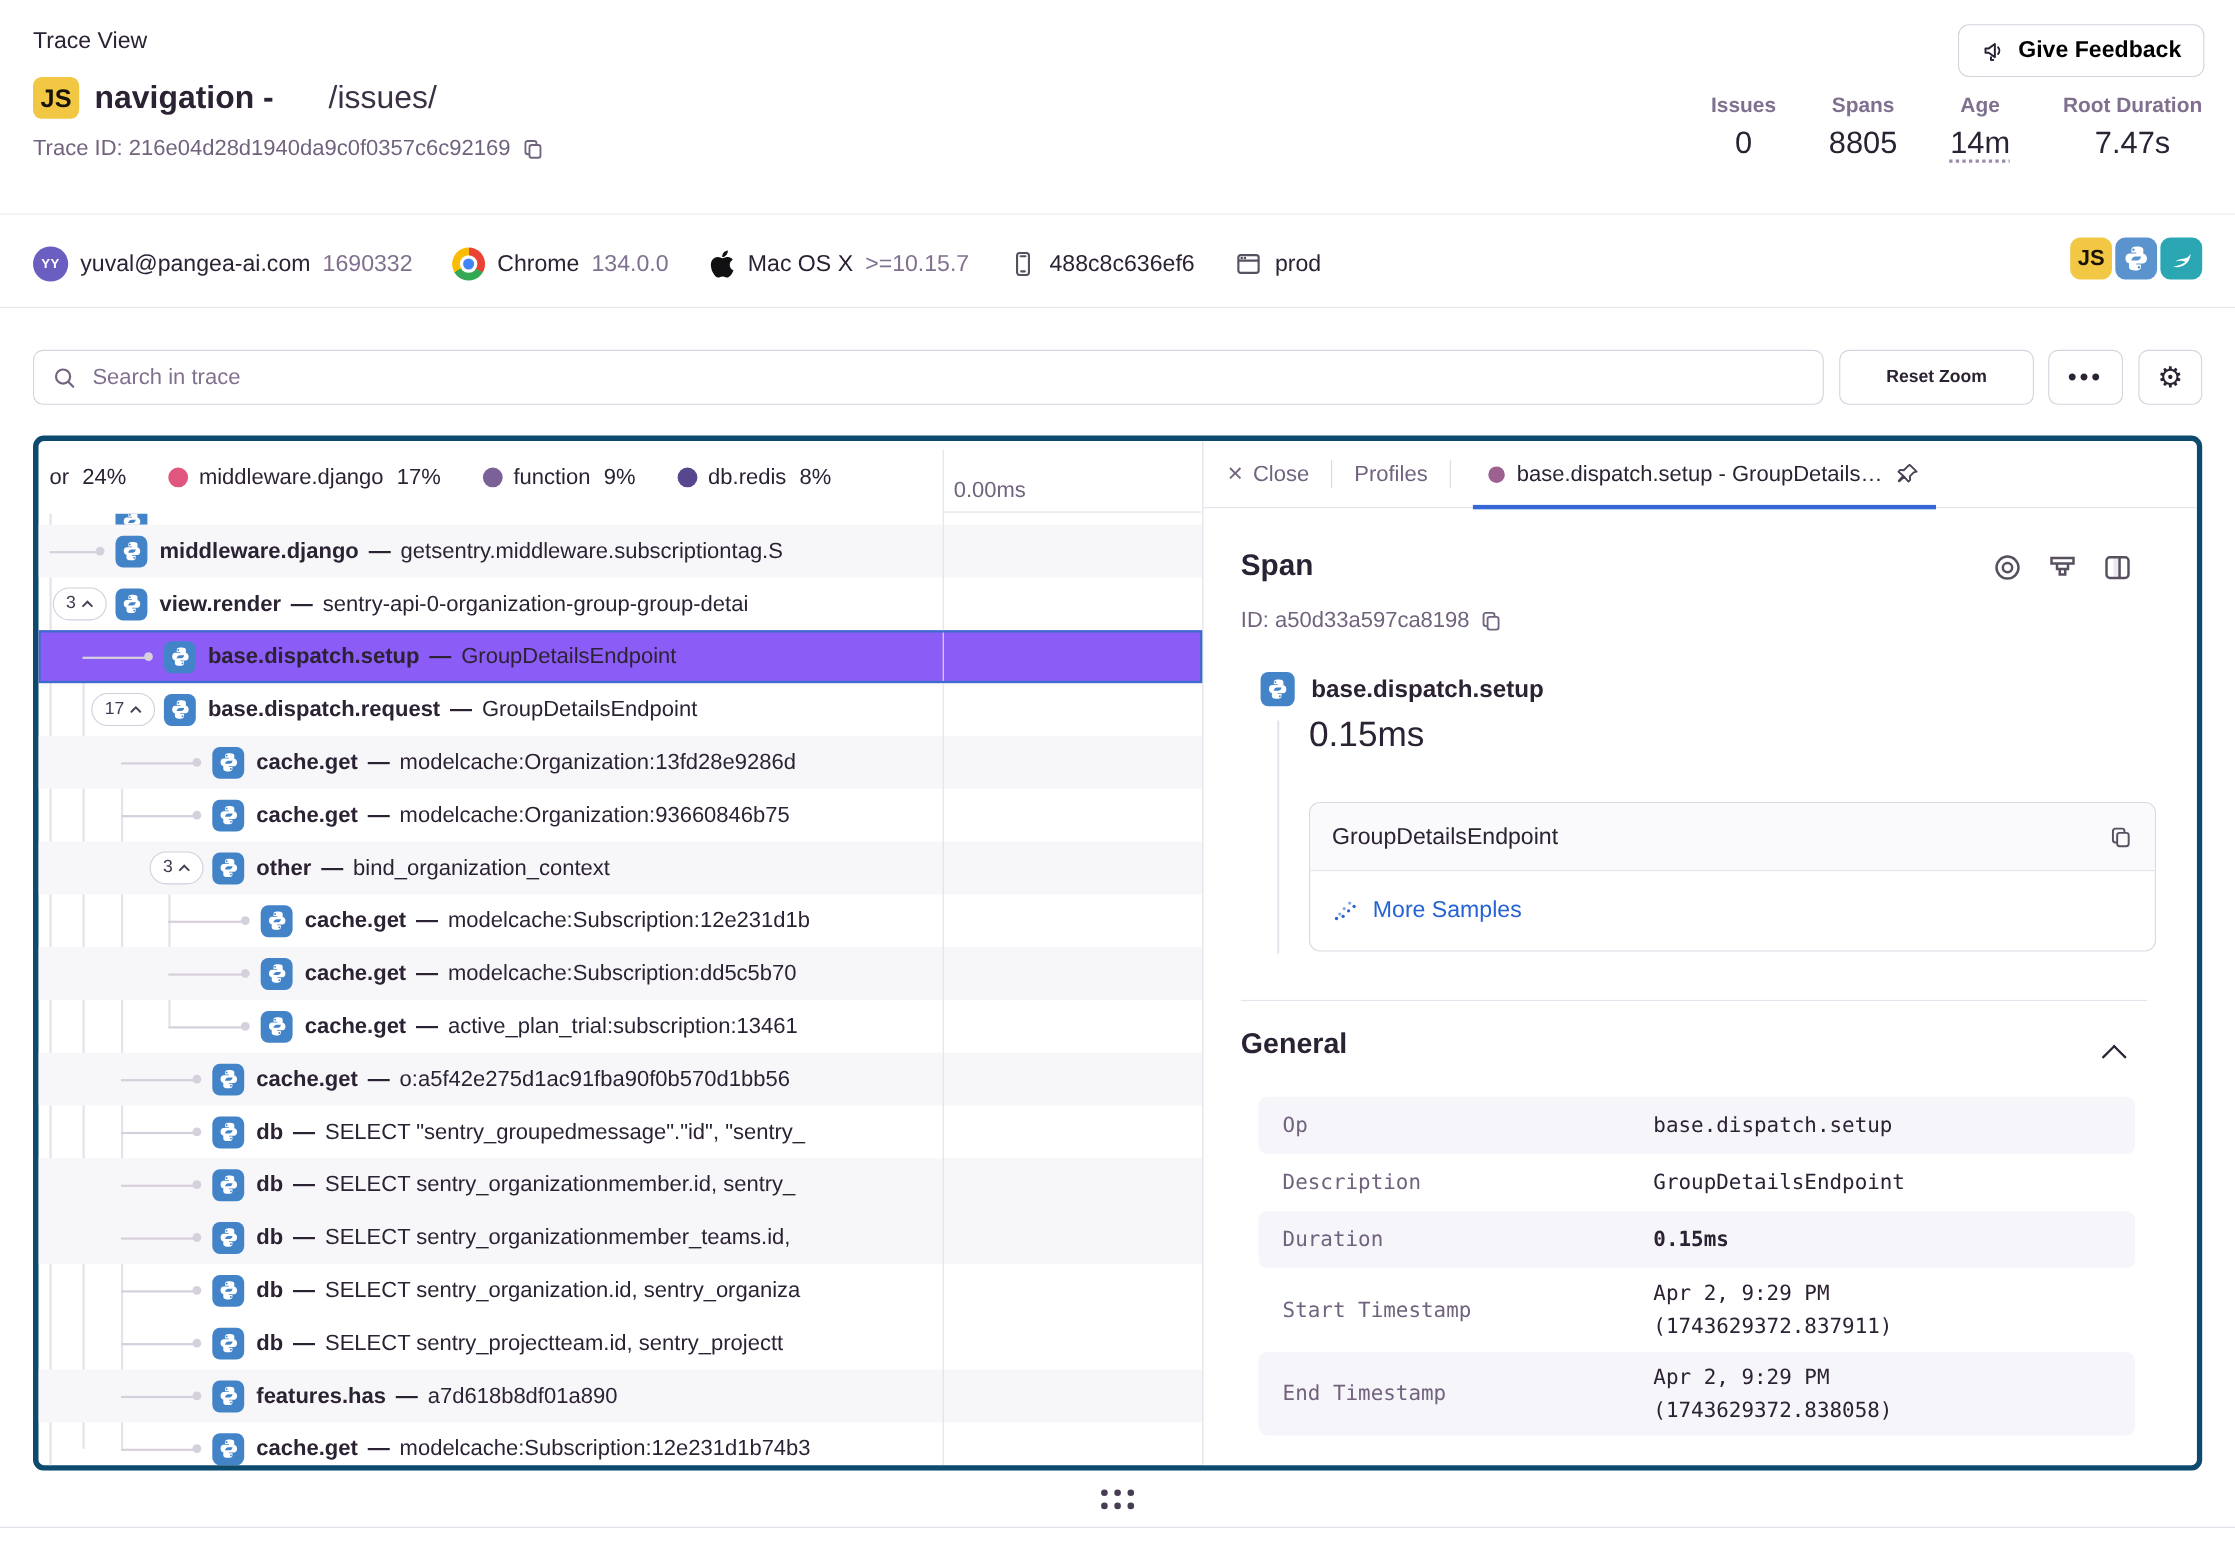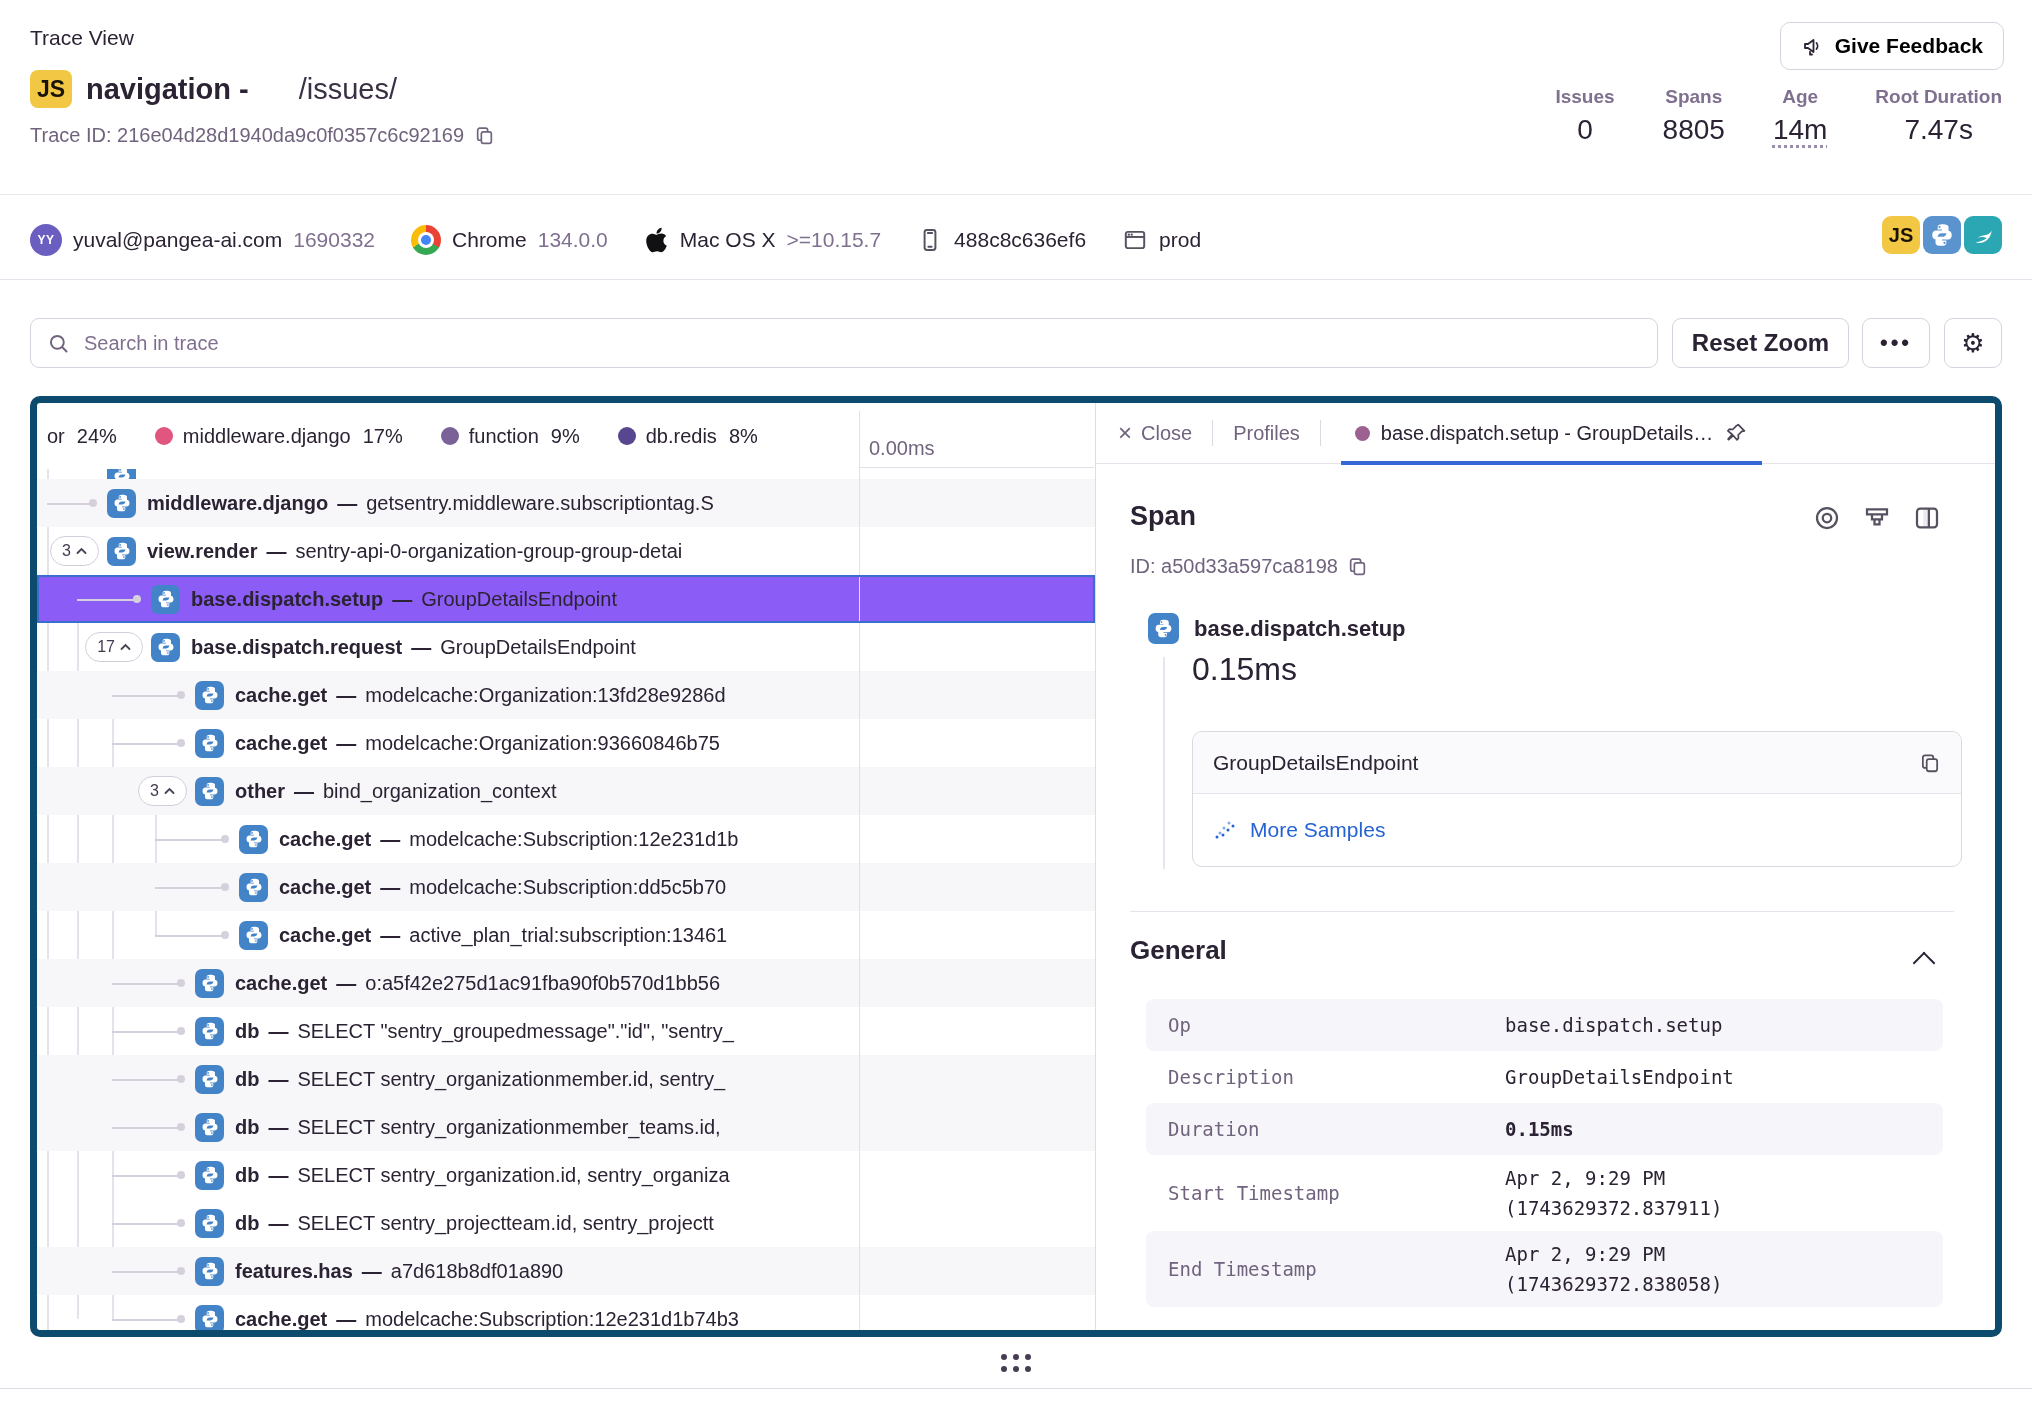--- a/index.html
+++ b/index.html
@@ -44,27 +44,27 @@
   .pbadge.js{background:#f1c744;color:#181207;font-size:20px;font-weight:800;}
   .pbadge.py{background:#5b93cf;}
   .pbadge.teal{background:#2ba7b4;}
 
   
   .search-box{left:30px;top:318px;width:1628px;height:50px;border:1px solid #d8d2de;border-radius:9px;
     display:flex;align-items:center;gap:12px;padding:0 16px;box-sizing:border-box;background:#fff;}
   .search-box input{border:none;outline:none;font-size:20px;flex:1;font-family:"Liberation Sans",sans-serif;color:#2b2233;}
   .search-box input::placeholder{color:#80708f;}
   .tool-btn{top:318px;height:50px;border:1px solid #d8d2de;border-radius:9px;background:#fff;cursor:pointer;
-    display:flex;align-items:center;justify-content:center;font-size:24px;font-weight:700;color:#2b2233;box-sizing:border-box;}
+    display:flex;align-items:center;justify-content:center;font-size:16px;font-weight:700;color:#2b2233;box-sizing:border-box;}
   .reset-zoom{left:1672px;width:177px;}
   .more-btn{left:1862px;width:68px;letter-spacing:3px;font-size:22px;}
   .gear-btn{left:1944px;width:58px;font-size:26px;font-weight:400;}
 
   
-  .main{left:30px;top:396px;width:1972px;height:941px;border:7px solid #0c4a6e;border-radius:10px;
+  .main{left:30px;top:396px;width:1972px;height:941px;border:5px solid #0c4a6e;border-radius:10px;
     background:#fff;overflow:hidden;box-sizing:border-box;}
   .left-panel{position:absolute;left:0;top:0;width:1058px;height:100%;}
   .legend{position:absolute;left:10px;top:12px;height:42px;display:flex;align-items:center;gap:38px;font-size:20px;}
   .legend-item{display:flex;align-items:center;gap:10px;}
   .legend-dot{width:18px;height:18px;border-radius:50%;}
   .legend-pct{margin-left:2px;}
   .tl-vline{position:absolute;left:822px;top:8px;bottom:0;width:1px;background:#e3dfe9;z-index:5;}
   .tl-hline{position:absolute;left:822px;top:64px;width:235px;height:1px;background:#e3dfe9;z-index:5;}
   .tl-marker{position:absolute;left:832px;top:34px;font-size:20px;color:#71637e;z-index:5;}
 

